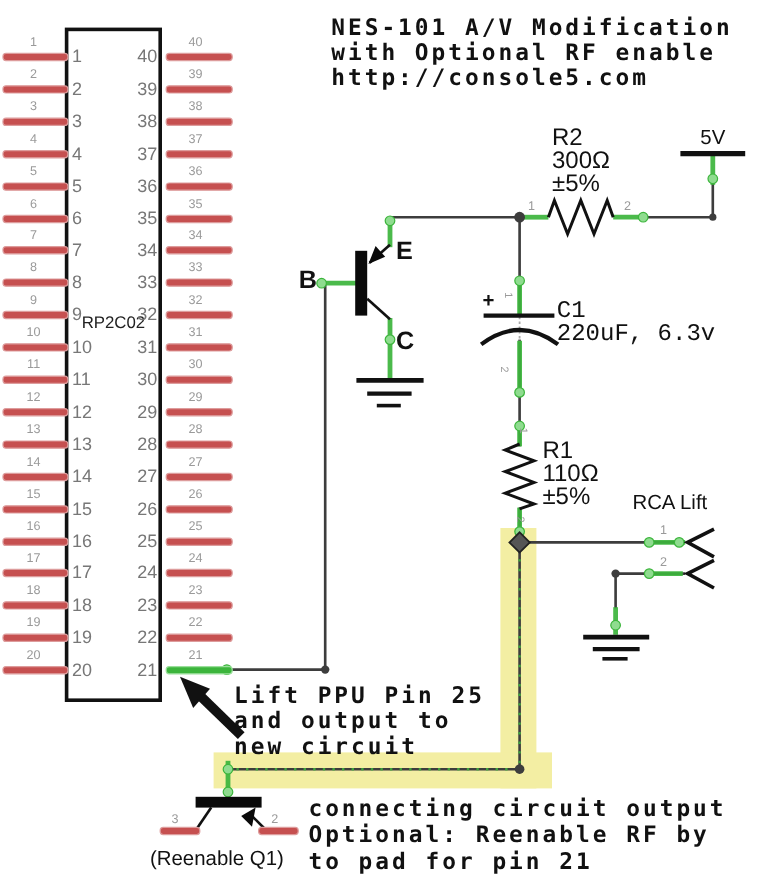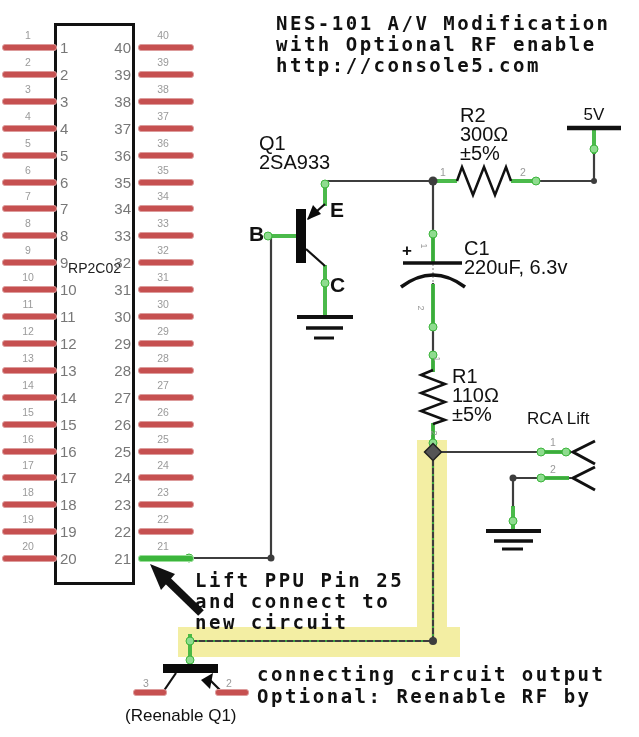--- a/index.html
+++ b/index.html
@@ -140,39 +140,35 @@
 
   <div class="abs stub z2" style="left:133px;top:689px;width:32px;"></div>
   <div class="abs stub z2" style="left:215px;top:689px;width:32px;"></div>
 
   <div class="abs z3" style="left:276px;top:13px;">
     <div class="mono">NES-101 A/V Modification</div>
     <div class="mono">with Optional RF enable</div>
     <div class="mono">http://console5.com</div>
   </div>
 
-  <div class="abs z3" style="left:259px;top:134px;">
-    <div class="slabel">Q1</div>
-    <div class="slabel">2SA933</div>
-  </div>
   <div class="abs term z3" style="left:249px;top:222px;">B</div>
   <div class="abs term z3" style="left:330px;top:198px;">E</div>
   <div class="abs term z3" style="left:330px;top:273px;">C</div>
 
   <div class="abs z3" style="left:460px;top:106px;line-height:18.5px;">
     <div class="slabel">R2</div>
     <div class="slabel">300Ω</div>
     <div class="slabel">±5%</div>
   </div>
   <div class="abs tiny z3" style="left:440px;top:166px;">1</div>
   <div class="abs tiny z3" style="left:520px;top:166px;">2</div>
 
   <div class="abs z3" style="left:567px;top:105px;width:54px;text-align:center;font-size:17px;color:#111;">5V</div>
 
-  <div class="abs z3" style="left:464px;top:239px;">
+  <div class="abs z3" style="left:464px;top:250px;font-family:Liberation Mono, monospace;">
     <div class="slabel">C1</div>
     <div class="slabel">220uF, 6.3v</div>
   </div>
   <div class="abs z3" style="left:402px;top:241px;font-size:17px;font-weight:bold;color:#111;">+</div>
   <div class="abs tinyrot z3" style="left:421px;top:241px;">1</div>
   <div class="abs tinyrot z3" style="left:418px;top:303px;">2</div>
 
   <div class="abs z3" style="left:452px;top:367px;line-height:20px;">
     <div class="slabel">R1</div>
     <div class="slabel">110Ω</div>
@@ -180,26 +176,27 @@
   </div>
   <div class="abs tinyrot z3" style="left:434px;top:354px;">1</div>
   <div class="abs tinyrot z3" style="left:431px;top:428px;">2</div>
 
   <div class="abs z3" style="left:527px;top:409px;font-size:17px;color:#111;">RCA Lift</div>
   <div class="abs tiny z3" style="left:550px;top:436px;">1</div>
   <div class="abs tiny z3" style="left:550px;top:463px;">2</div>
 
   <div class="abs z3" style="left:195px;top:570px;">
     <div class="mono">Lift PPU Pin 25</div>
-    <div class="mono">and connect to</div>
+    <div class="mono">and output to</div>
     <div class="mono">new circuit</div>
   </div>
   <div class="abs z3" style="left:257px;top:663px;">
     <div class="mono" style="line-height:22px">connecting circuit output</div>
     <div class="mono" style="line-height:22px">Optional: Reenable RF by</div>
+    <div class="mono" style="line-height:22px">to pad for pin 21</div>
   </div>
 
   <div class="abs z3" style="left:125px;top:706px;font-size:17px;color:#111;">(Reenable Q1)</div>
   <div class="abs tiny z3" style="left:143px;top:677px;">3</div>
   <div class="abs tiny z3" style="left:226px;top:677px;">2</div>
 
 <div class="abs stub z2" style="left: 2px; top: 44px; width: 53px;"></div>
     <div class="abs pinnum-in z3" style="left: 60px; top: 39px; width: 30px;">1</div>
     <div class="abs pinnum-out z3" style="left: 6px; top: 29px; width: 44px;">1</div>
     <div class="abs stub z2" style="left: 2px; top: 71px; width: 53px;"></div>

